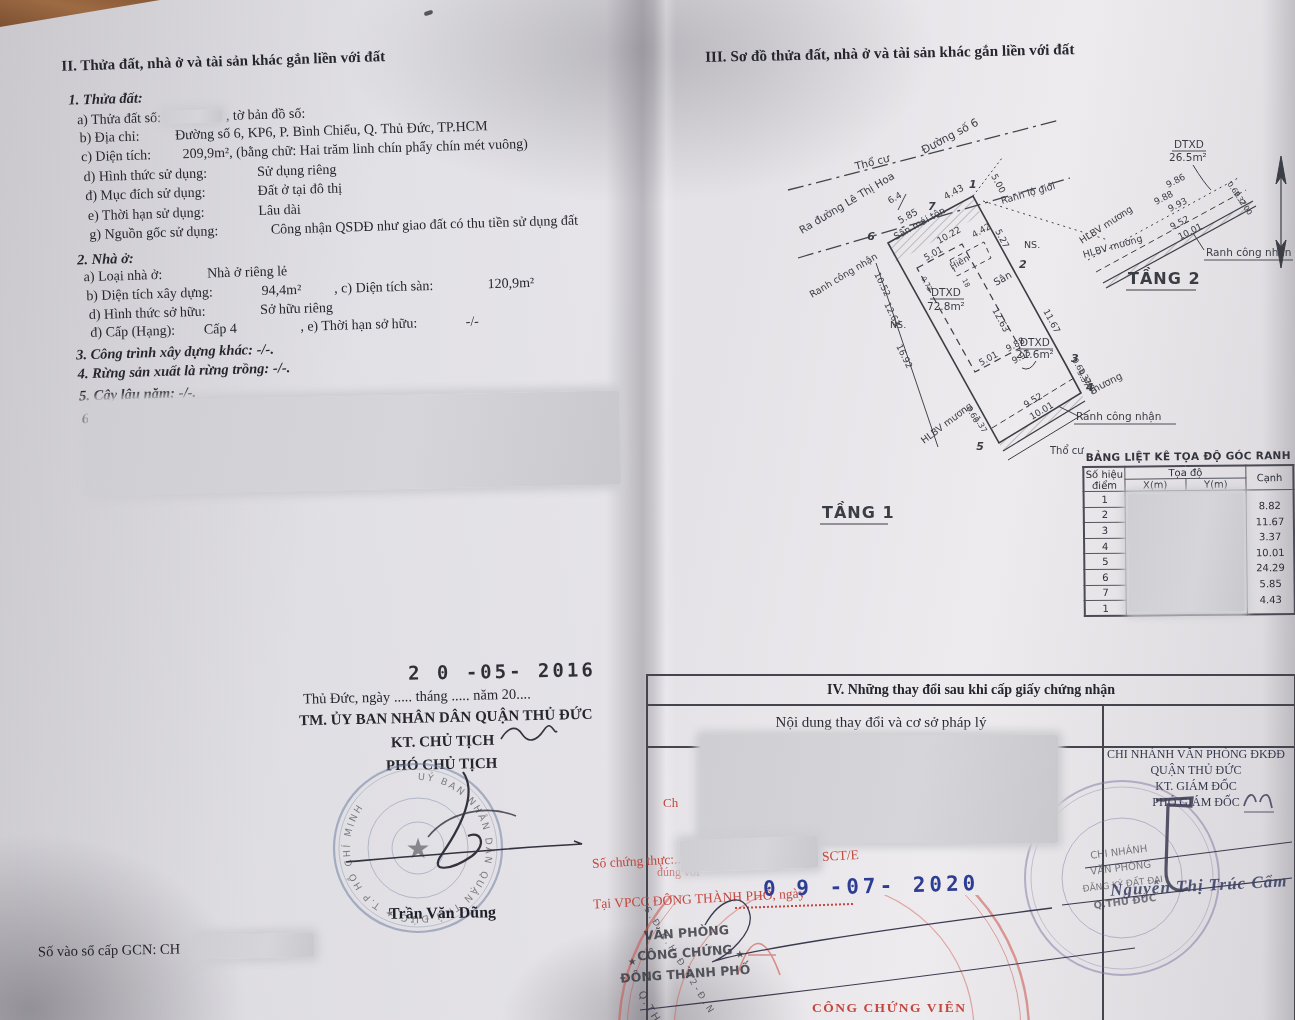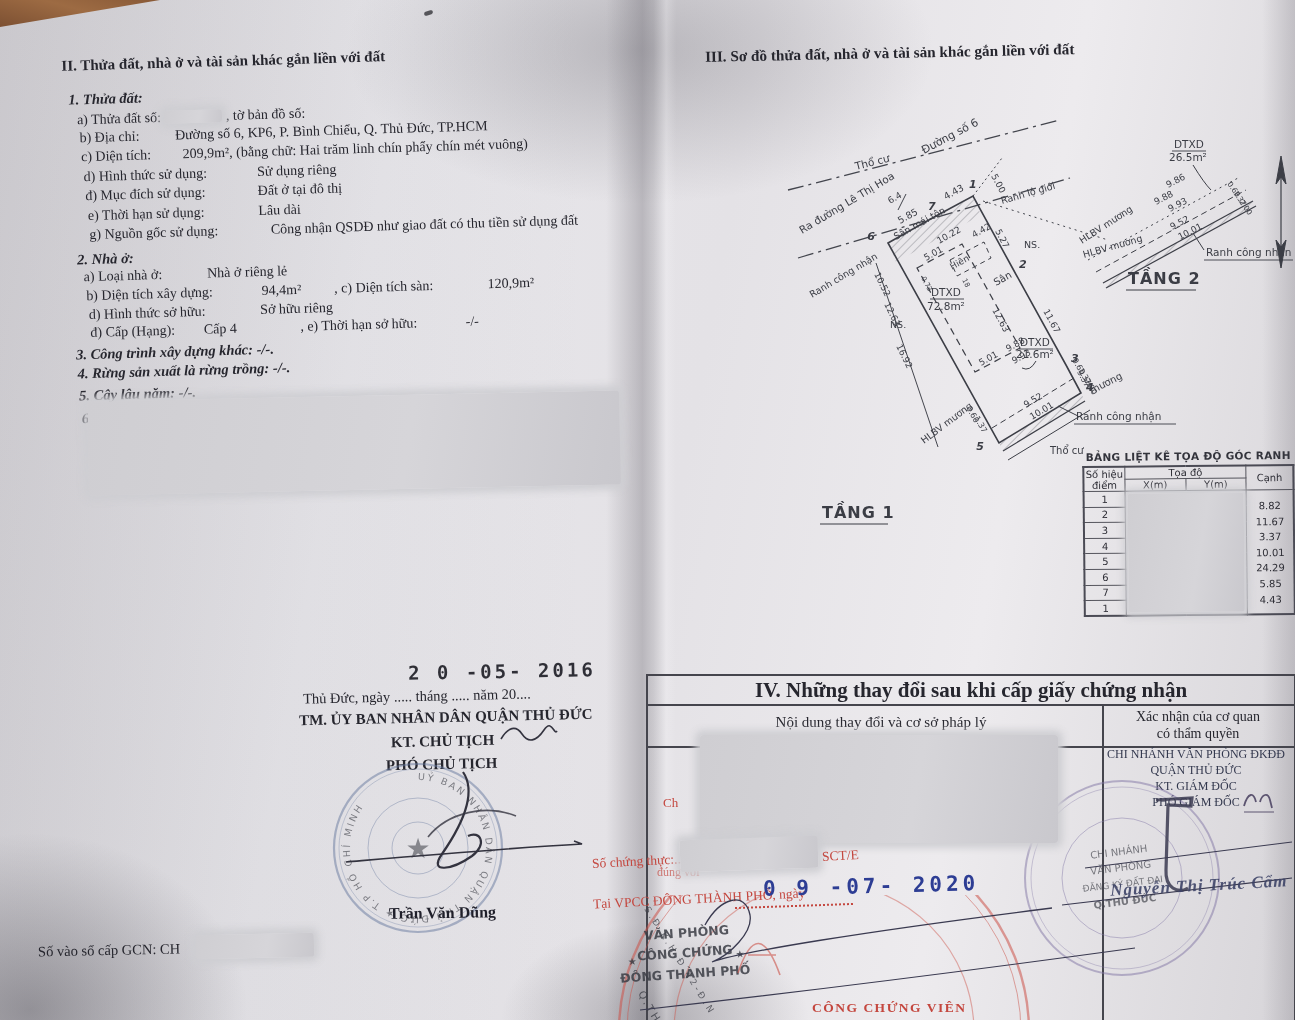--- a/index.html
+++ b/index.html
@@ -324,27 +324,23 @@
             <td>7</td>
           </tr>
       <tr style="height:15.6px;">
             <td>1</td>
           </tr>
     </tbody>
       </table>
   </div>
 
   <div class="abs" style="left:646px;top:674px;width:646px;height:346px;border:2px solid #45454d;border-bottom:none;">
-    <div class="ser b" style="height:42px;line-height:28px;text-align:center;font-size:21px;">IV. Những thay đổi sau khi cấp giấy chứng nhận</div>
+    <div class="ser b" style="height:42px;line-height:28px;text-align:center;font-size:14px;">IV. Những thay đổi sau khi cấp giấy chứng nhận</div>
     <div style="position:absolute;left:0;top:28px;width:100%;height:1.5px;background:#45454d;"></div>
     <div class="ser abs" style="left:6px;top:38px;width:454px;text-align:center;font-size:15px;">Nội dung thay đổi và cơ sở pháp lý</div>
-    <div class="ser abs" style="left:454px;top:32px;width:192px;text-align:center;font-size:14px;line-height:17px;white-space:normal;">
-      <span>Xác nhận của cơ quan</span><br>
-      <span>có thẩm quyền</span>
-    </div>
     <div style="position:absolute;left:0;top:70px;width:100%;height:1.5px;background:#45454d;"></div>
     <div style="position:absolute;left:454px;top:28px;width:1.5px;height:318px;background:#45454d;"></div>
   </div>
 
   <div class="abs ser" style="left:1100px;top:746px;width:192px;text-align:center;font-size:12px;line-height:16px;color:#33384e;">
     <div>CHI NHÁNH VĂN PHÒNG ĐKĐĐ</div>
     <div>QUẬN THỦ ĐỨC</div>
     <div>KT. GIÁM ĐỐC</div>
     <div>PHÓ GIÁM ĐỐC</div>
   </div>

